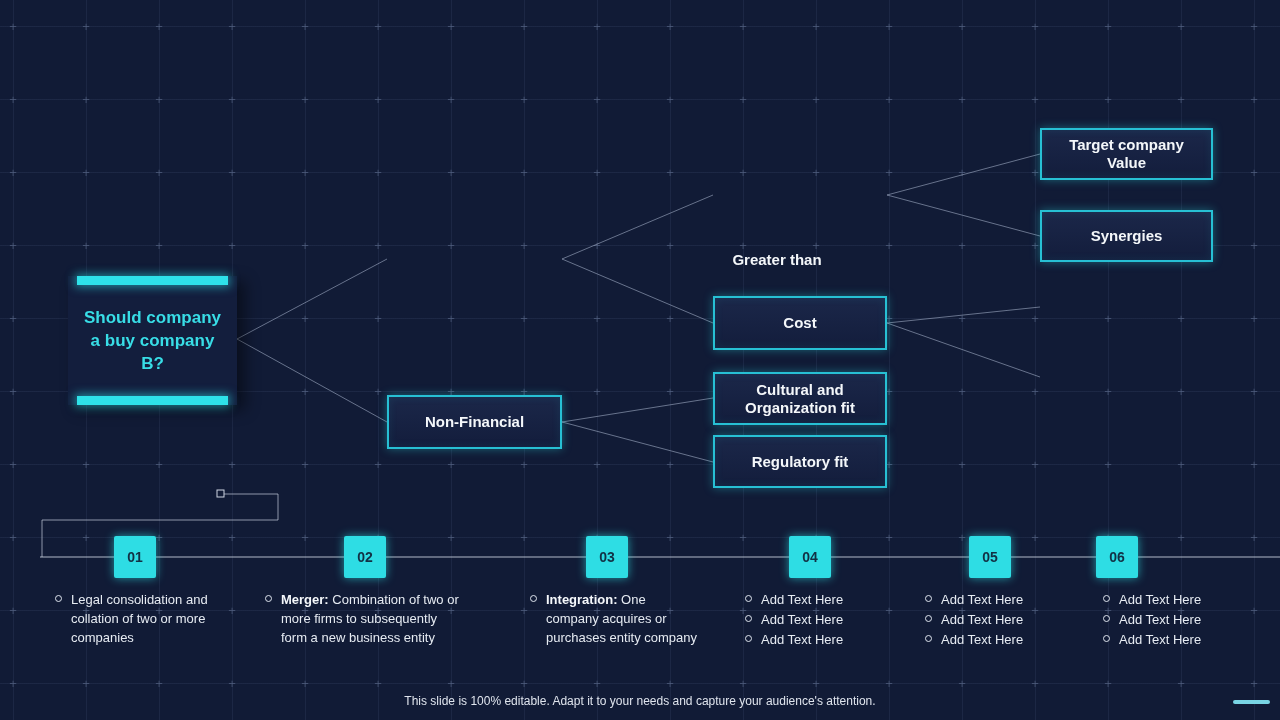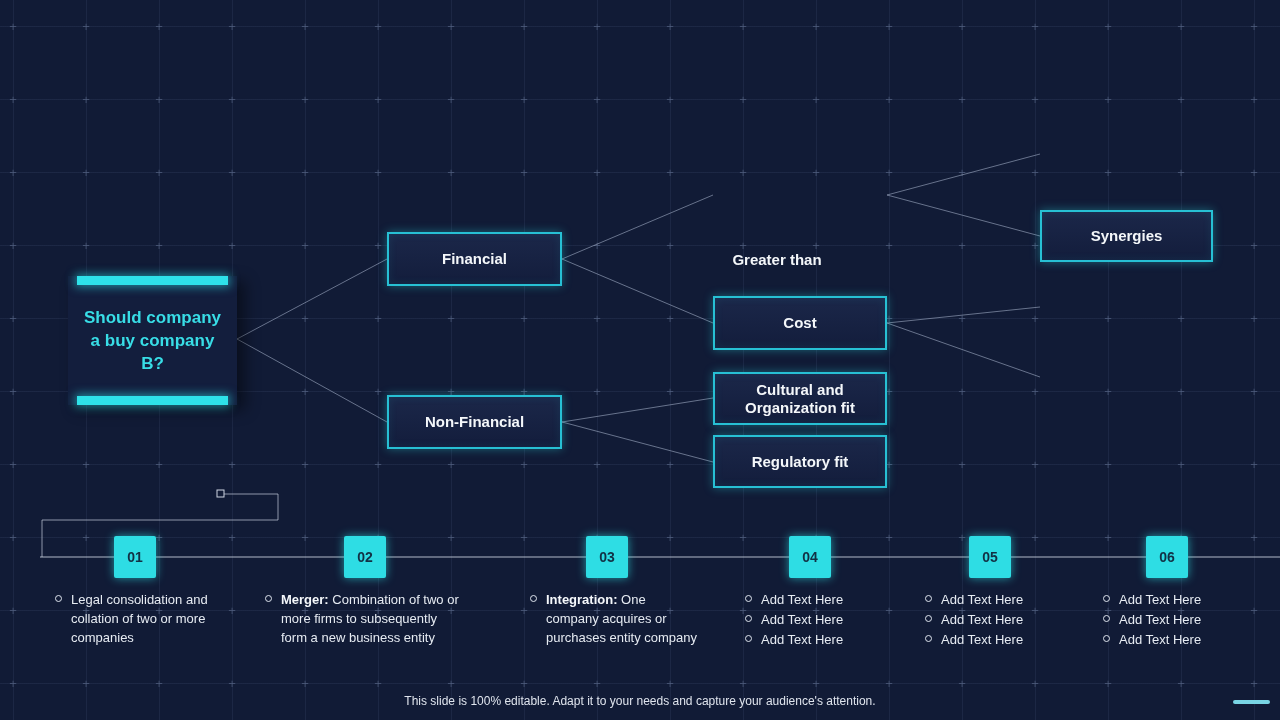--- a/index.html
+++ b/index.html
@@ -299,37 +299,37 @@
       <line x1="887" y1="323" x2="1040" y2="307"></line>
       <line x1="887" y1="323" x2="1040" y2="377"></line>
     </g>
     <polyline points="222,494 278,494 278,520 42,520 42,557" stroke="rgba(195,204,220,0.70)" stroke-width="1" fill="none"></polyline>
     <rect x="217" y="490" width="7" height="7" fill="#111b36" stroke="#cfd6e2" stroke-width="1"></rect>
     <line x1="40" y1="557" x2="1280" y2="557" stroke="rgba(206,213,225,0.85)" stroke-width="1.2"></line>
   </svg>
 
   <div class="root-box">Should company a buy company B?</div>
 
-  <div class="node" style="left:387px; top:232px; width:175px; height:54px;">Financial</div>
   <div class="node" style="left:387px; top:395px; width:175px; height:54px;">Non-Financial</div>
 
   <div class="free-label" style="left:690px; top:246px; width:174px; height:26px;">Greater than</div>
   <div class="node" style="left:713px; top:296px; width:174px; height:54px;">Cost</div>
   <div class="node" style="left:713px; top:372px; width:174px; height:53px;">Cultural and Organization fit</div>
   <div class="node" style="left:713px; top:435px; width:174px; height:53px;">Regulatory fit</div>
 
+  <div class="node" style="left:1040px; top:128px; width:173px; height:52px;">Target company Value</div>
   <div class="node" style="left:1040px; top:210px; width:173px; height:52px;">Synergies</div>
 
 
   <div class="step-square" style="left:114px;">01</div>
   <div class="step-square" style="left:344px;">02</div>
   <div class="step-square" style="left:586px;">03</div>
   <div class="step-square" style="left:789px;">04</div>
   <div class="step-square" style="left:969px;">05</div>
-  <div class="step-square" style="left:1146px;">06</div>
+  <div class="step-square" style="left:1096px;">06</div>
 
   <div class="step-col" style="left:55px; width:182px;">
     <ul>
       <li>
         <span class="odot"></span>
         <p><b></b><span>Legal consolidation and collation of two or more companies</span></p>
       </li>
     </ul>
   </div>
   <div class="step-col" style="left:265px; width:196px;">

